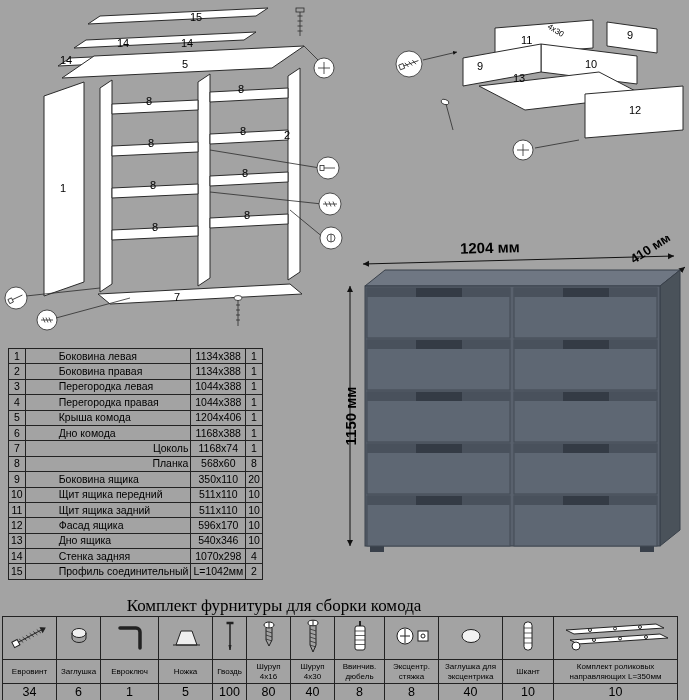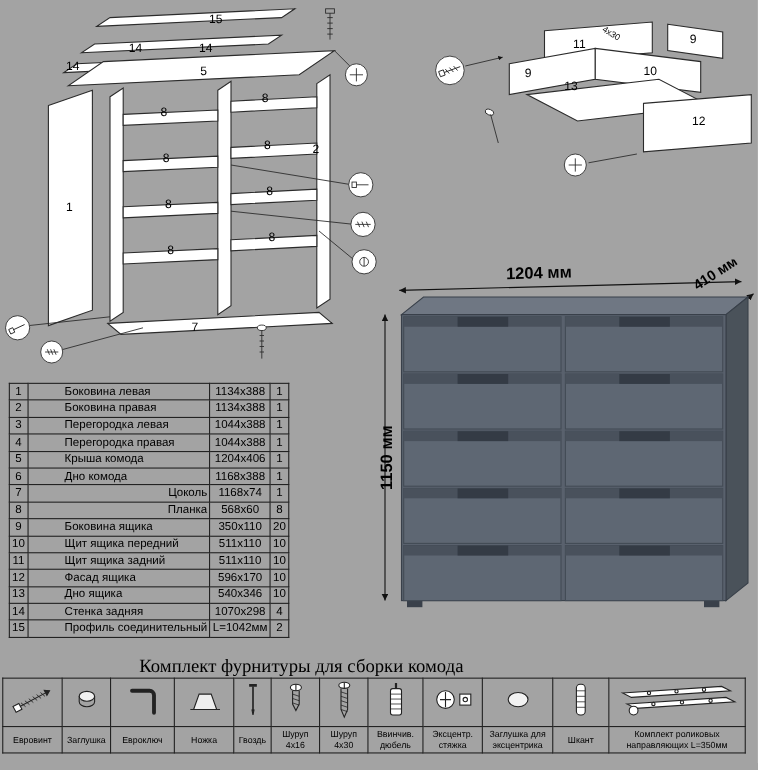--- a/index.html
+++ b/index.html
@@ -460,16 +460,30 @@
         <td>Ножка</td>
         <td>Гвоздь</td>
         <td>Шуруп 4x16</td>
         <td>Шуруп 4x30</td>
         <td>Ввинчив. дюбель</td>
         <td>Эксцентр. стяжка</td>
         <td>Заглушка для эксцентрика</td>
         <td>Шкант</td>
         <td>Комплект роликовых направляющих L=350мм</td>
       </tr>
+      <tr class="qty-row">
+        <td>34</td>
+        <td>6</td>
+        <td>1</td>
+        <td>5</td>
+        <td>100</td>
+        <td>80</td>
+        <td>40</td>
+        <td>8</td>
+        <td>8</td>
+        <td>40</td>
+        <td>10</td>
+        <td>10</td>
+      </tr>
     </tbody>
   </table>
 
 </div>
 
 </body></html>

